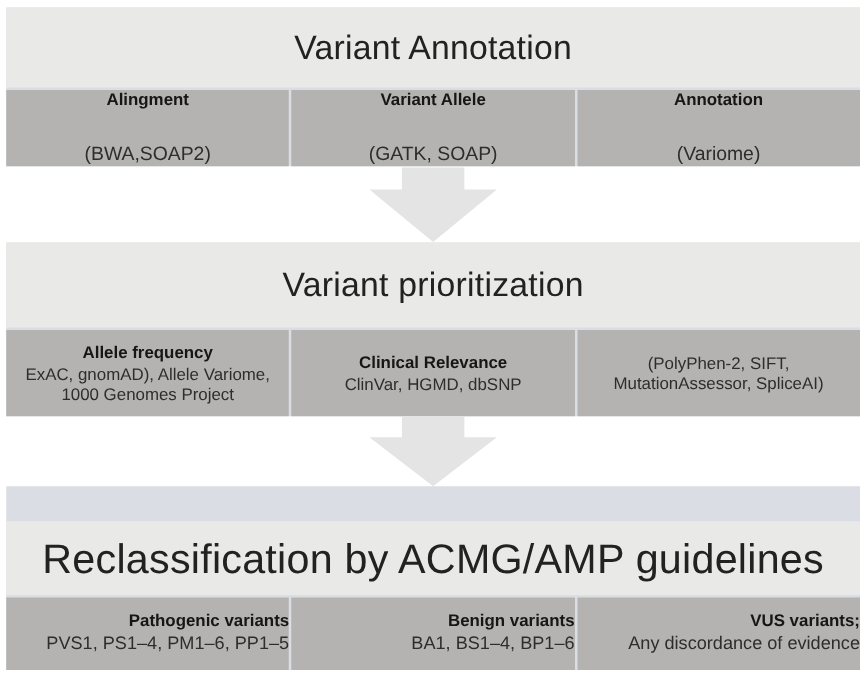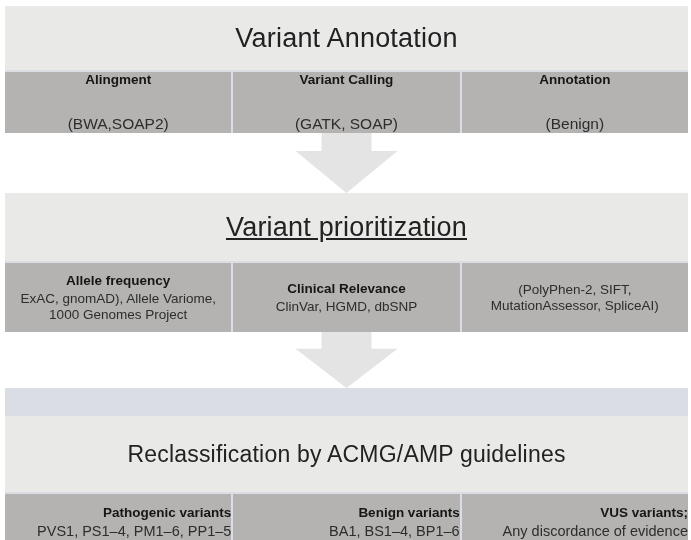--- a/index.html
+++ b/index.html
@@ -55,24 +55,24 @@
     color: #161616;
   }
   .column-detail {
     color: #2d2d2d;
     line-height: 1.18;
   }
   
   .s1 .stage-title  { height: 64px; font-size: 27px; }
   .s1 .stage-columns .stage-column { height: 61px; gap: 28px; }
   .s1 .column-detail { font-size: 15.5px; }
-  .s2 .stage-title  { height: 68px; font-size: 27px; text-decoration: underline; }
+  .s2 .stage-title  { height: 68px; font-size: 27px; }
   .s2 .stage-columns .stage-column { height: 69px; }
   .s2 .column-detail { font-size: 13.5px; }
-  .s3 .stage-title  { height: 76px; font-size: 23px; margin-top: 28px; }
+  .s3 .stage-title  { height: 59px; font-size: 33px; margin-top: 28px; }
   .s3 .stage-columns .stage-column { height: 58px; align-items: flex-end; }
   .s3 .column-detail { font-size: 14.5px; }
   
   .arrow-gap {
     display: flex;
     align-items: center;
     justify-content: center;
   }
   .gap1 { height: 72px; }
   .gap2 { height: 64px; }
@@ -98,26 +98,26 @@
 <div class="diagram">
 
   <div class="stage s1">
     <div class="stage-title">Variant Annotation</div>
     <div class="stage-columns">
       <div class="stage-column">
         <div class="column-header">Alingment</div>
         <div class="column-detail">(BWA,SOAP2)</div>
       </div>
       <div class="stage-column">
-        <div class="column-header">Variant Calling</div>
+        <div class="column-header">Variant Allele</div>
         <div class="column-detail">(GATK, SOAP)</div>
       </div>
       <div class="stage-column">
         <div class="column-header">Annotation</div>
-        <div class="column-detail">(Benign)</div>
+        <div class="column-detail">(Variome)</div>
       </div>
     </div>
   </div>
 
   <div class="arrow-gap gap1">
     <div class="down-arrow"></div>
   </div>
 
   <div class="stage s2">
     <div class="stage-title">Variant prioritization</div>

